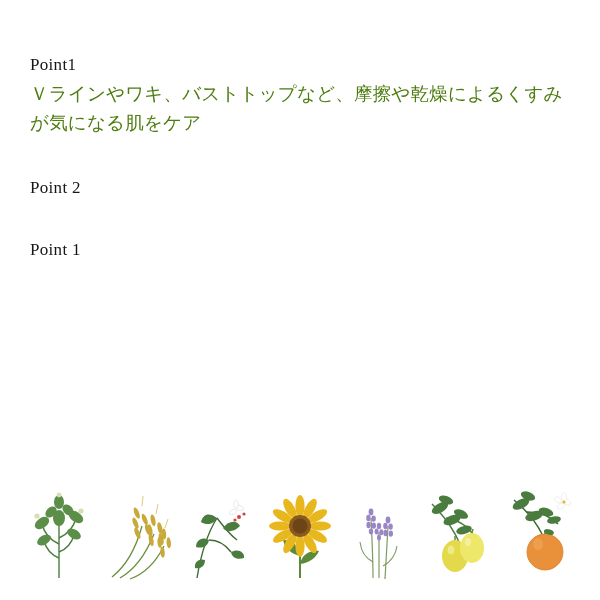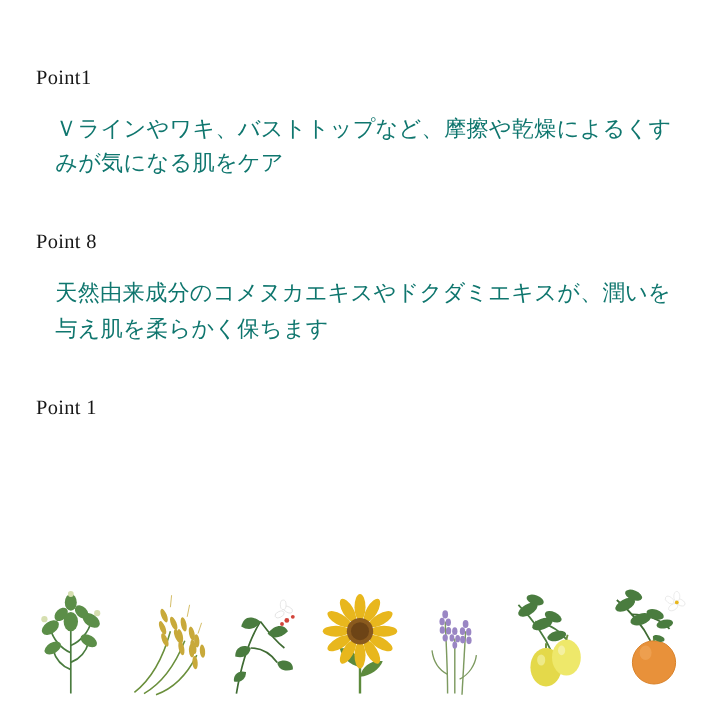--- a/index.html
+++ b/index.html
@@ -33,23 +33,23 @@
     font-size: 17px;
     line-height: 1.5;
     letter-spacing: 0.3px;
     margin: 0 0 2px 0;
     font-weight: 400;
     color: #161616;
   }
   .point-body {
     font-size: 18.5px;
     line-height: 1.62;
-    margin: 16px;
+    margin: 0;
     font-weight: 400;
-    color: #0f766e;
+    color: #4d7c0f;
     letter-spacing: 0.2px;
   }
   .botanicals {
     position: absolute;
     left: 0;
     bottom: 18px;
     width: 600px;
     height: 110px;
     display: flex;
     align-items: flex-end;
@@ -75,22 +75,21 @@
 <div class="page">
 
   <div class="points">
 
     <div class="point-block">
       <p class="point-heading">Point1</p>
       <p class="point-body">Ｖラインやワキ、バストトップなど、摩擦や乾燥によるくすみが気になる肌をケア</p>
     </div>
 
     <div class="point-block">
-      <p class="point-heading">Point 8</p>
-      <p class="point-body">天然由来成分のコメヌカエキスやドクダミエキスが、潤いを与え肌を柔らかく保ちます</p>
+      <p class="point-heading">Point 2</p>
     </div>
 
     <div class="point-block">
       <p class="point-heading">Point 1</p>
     </div>
 
   </div>
 
   <div class="botanicals">
 

